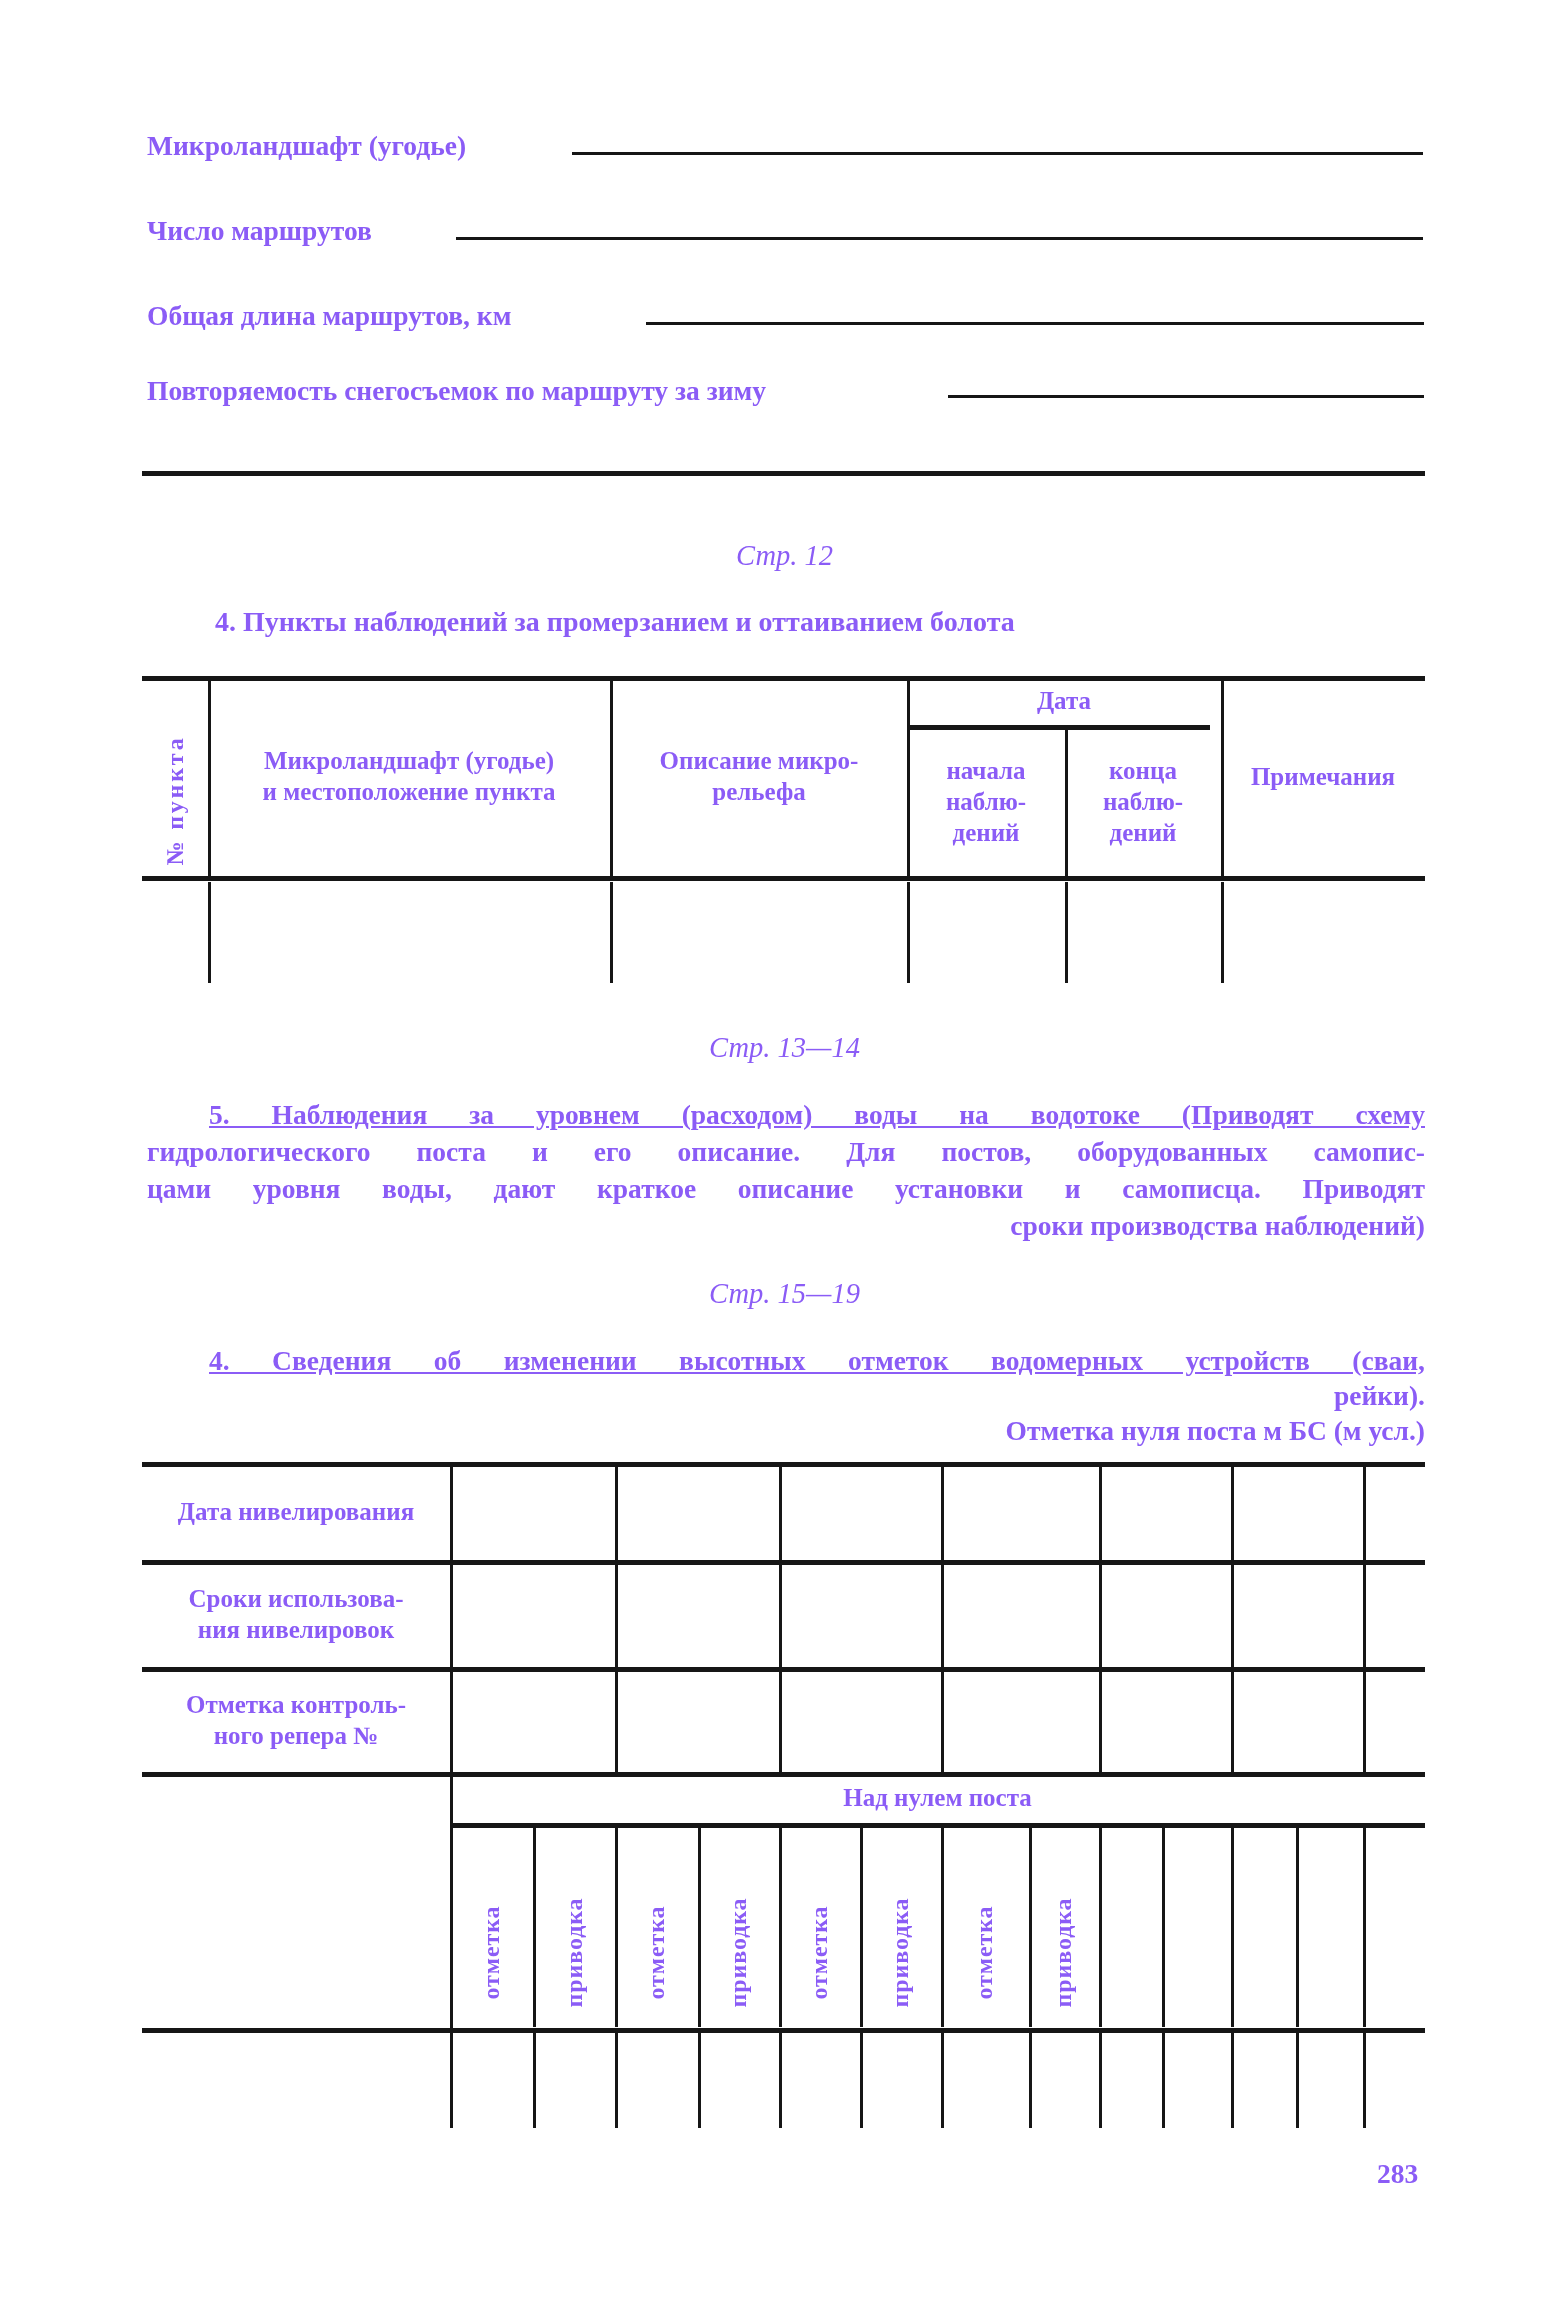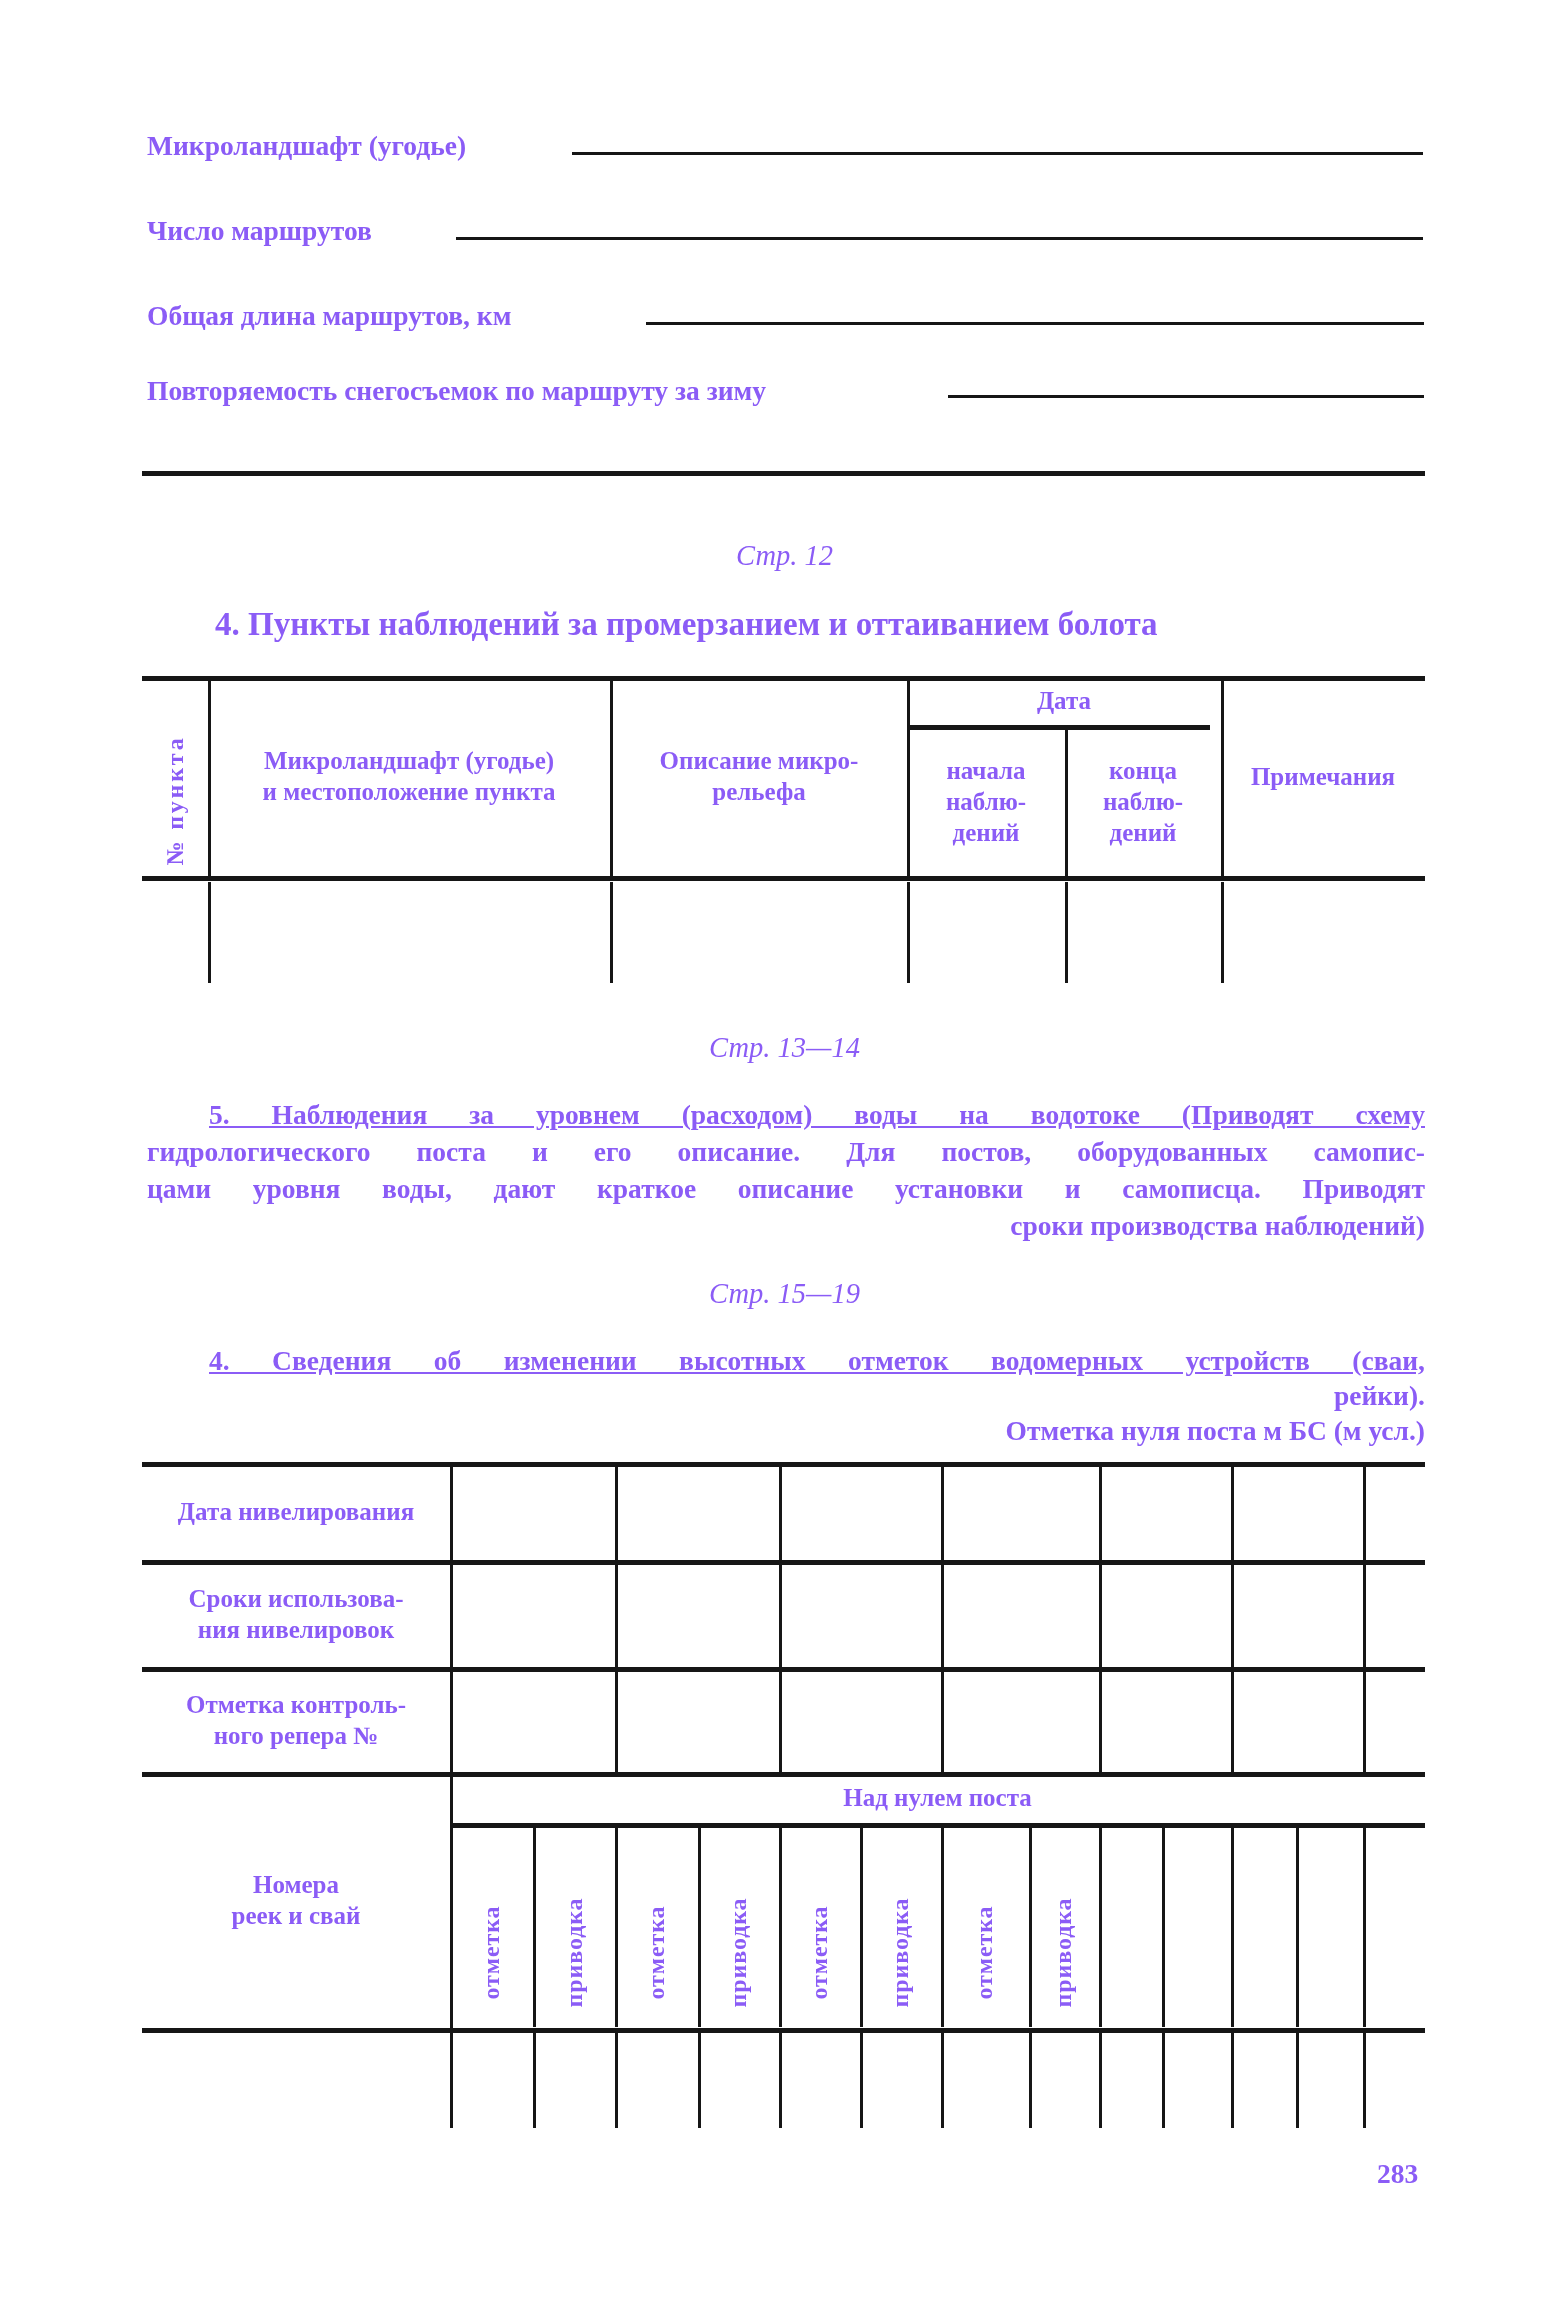--- a/index.html
+++ b/index.html
@@ -6,21 +6,21 @@
   html,body { background:#e8e8e8; }
   body { font-family:"Liberation Serif","DejaVu Serif",serif; }
   .page {
     position:relative; width:1561px; height:2321px; background:#ffffff;
     color:#8b5cf6; overflow:hidden; margin:0 auto;
   }
   
   .lbl   { position:absolute; font-weight:700; font-size:27.5px; line-height:33px; white-space:nowrap; }
   .pageref { position:absolute; left:144px; width:1281px; text-align:center;
              font-style:italic; font-weight:400; font-size:28.5px; }
-  .heading { position:absolute; font-weight:700; font-size:33px; white-space:nowrap; }
+  .heading { position:absolute; font-weight:700; font-size:28px; white-space:nowrap; }
   .para { position:absolute; font-weight:700; font-size:27.5px; }
   .jl { text-align:justify; overflow:hidden; }
   .jl::after { content:""; display:inline-block; width:100%; }
   .lh40 { line-height:37px; height:37px; }
   .lh38 { line-height:35px; height:35px; }
   .ind67 { text-indent:62px;text-decoration:underline; }
   .pl { text-align:right; }
   .pagenum { position:absolute; font-weight:700; font-size:27.5px; }
   
   .hl { position:absolute; height:4.6px; background:#161616; }
@@ -143,22 +143,20 @@
   <div class="vl" style="left:1162px; top:1827px; height:200px"></div>
   <div class="vl" style="left:1231px; top:1827px; height:200px"></div>
   <div class="vl" style="left:1296px; top:1827px; height:200px"></div>
   <div class="vl" style="left:1363px; top:1827px; height:200px"></div>
 
   <div class="cell" style="left:142px; top:1462px; width:308px; height:98px">Дата нивелирования</div>
   <div class="cell" style="left:142px; top:1560px; width:308px; height:107px">Сроки использова-
 ния нивелировок</div>
   <div class="cell" style="left:142px; top:1667px; width:308px; height:106px">Отметка контроль-
 ного репера №</div>
-  <div class="cell" style="left:142px; top:1772px; width:308px; height:255px">Номера
-реек и свай</div>
   <div class="cell" style="left:450px; top:1772px; width:975px; height:51px">Над нулем поста</div>
 
   <div class="rot" style="left:381px;  top:1939px; width:220px">отметка</div>
   <div class="rot" style="left:464px;  top:1939px; width:220px">приводка</div>
   <div class="rot" style="left:546px;  top:1939px; width:220px">отметка</div>
   <div class="rot" style="left:628px;  top:1939px; width:220px">приводка</div>
   <div class="rot" style="left:709px;  top:1939px; width:220px">отметка</div>
   <div class="rot" style="left:790px;  top:1939px; width:220px">приводка</div>
   <div class="rot" style="left:874px;  top:1939px; width:220px">отметка</div>
   <div class="rot" style="left:953px; top:1939px; width:220px">приводка</div>

